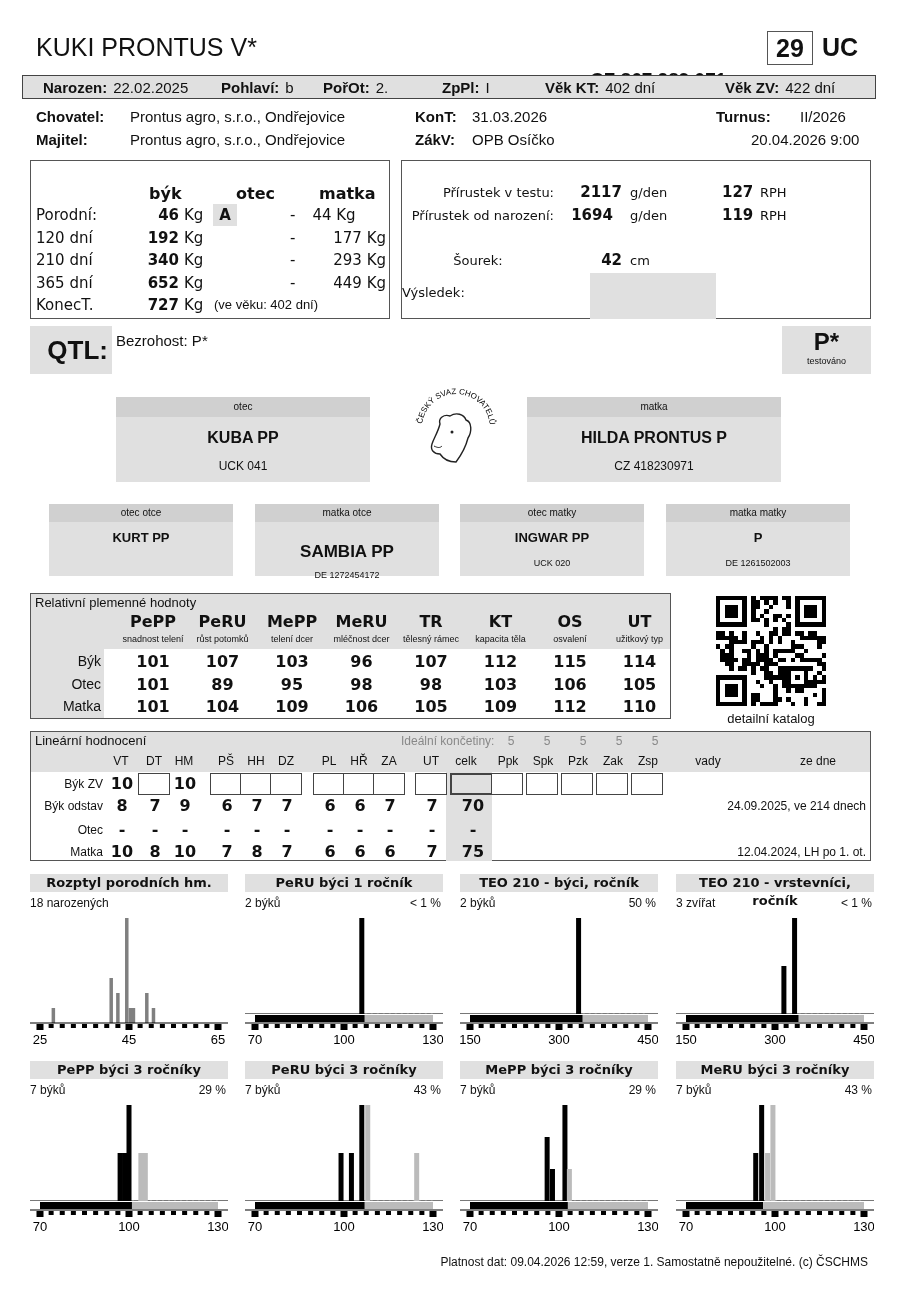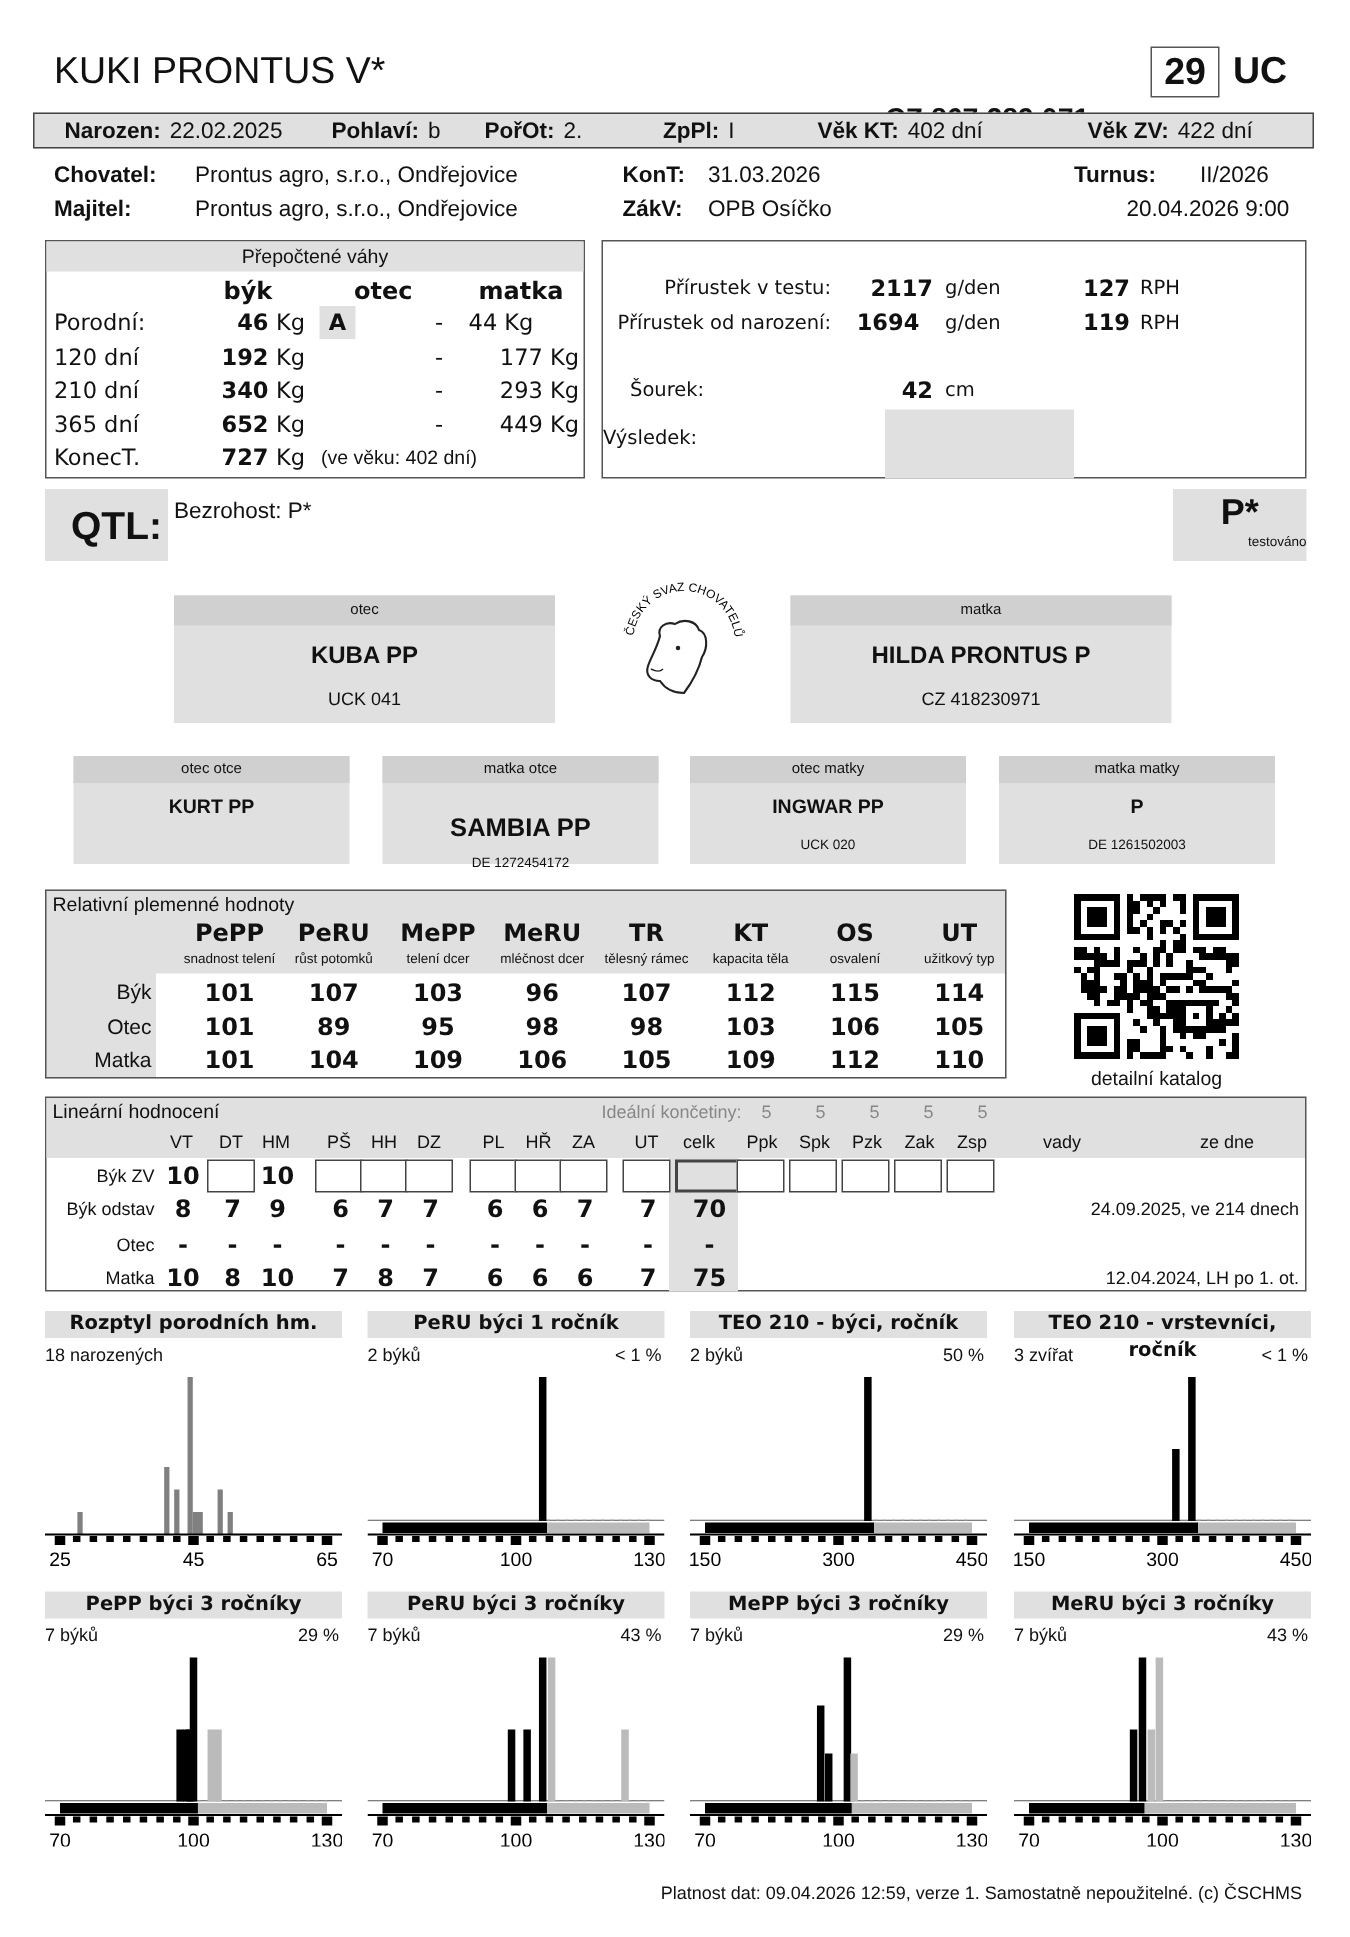--- a/index.html
+++ b/index.html
@@ -34,21 +34,21 @@
   
   #test-box { left: 401px; top: 160px; width: 470px; height: 159px; }
   .trow { position: absolute; font-size: 13px; white-space: nowrap; }
   .trow span { position: absolute; top: 0; }
 
   
   #qtl-box { left: 30px; top: 326px; width: 82px; height: 48px; background: #e0e0e0; font-family: "Liberation Sans", sans-serif; font-weight: bold; font-size: 26px; text-align: right; padding-right: 4px; line-height: 48px; }
   #qtl-text { left: 116px; top: 332px; font-family: "Liberation Sans", sans-serif; font-size: 15px; }
   #qtl-badge { left: 782px; top: 326px; width: 89px; height: 48px; background: #e0e0e0; text-align: center; }
   #qtl-badge .big { font-family: "Liberation Sans", sans-serif; font-weight: bold; font-size: 24px; margin-top: 2px; }
-  #qtl-badge .small { font-family: "Liberation Sans", sans-serif; font-size: 9px; margin-top: 0px; text-align: right; }
+  #qtl-badge .small { font-family: "Liberation Sans", sans-serif; font-size: 9px; margin-top: 0px; }
 
   
   .ped { position: absolute; background: #e0e0e0; text-align: center; font-family: "Liberation Sans", sans-serif; }
   .ped .ph { background: #d0d0d0; font-size: 10px; height: 18px; line-height: 18px; }
   .ped.l1 .ph { height: 20px; line-height: 20px; }
   .ped .pn { font-weight: bold; }
   .ped .pid { font-size: 11px; }
 
   
   #rph-box { left: 30px; top: 593px; width: 641px; height: 126px; background: #e0e0e0; border: 1px solid #555; }
@@ -104,21 +104,20 @@
 </div>
 
 <div class="own" style="left:36px;top:108px"><span class="lbl" style="width:94px">Chovatel:</span><span>Prontus agro, s.r.o., Ondřejovice</span></div>
 <div class="own" style="left:36px;top:131px"><span class="lbl" style="width:94px">Majitel:</span><span>Prontus agro, s.r.o., Ondřejovice</span></div>
 <div class="own" style="left:415px;top:108px"><span class="lbl" style="width:57px">KonT:</span><span>31.03.2026</span></div>
 <div class="own" style="left:415px;top:131px"><span class="lbl" style="width:57px">ZákV:</span><span>OPB Osíčko</span></div>
 <div class="own" style="left:716px;top:108px"><span class="lbl" style="width:84px">Turnus:</span><span>II/2026</span></div>
 <div class="own" style="left:751px;top:131px">20.04.2026 9:00</div>
 
 <div class="box" id="weights-box">
-  <div class="panel-head">Přepočtené váhy</div>
   <div class="wrow b" style="top:23px;width:350px;font-size:16px">
     <span style="left:113px">býk</span>
     <span style="left:200px">otec</span>
     <span style="left:283px">matka</span>
   </div>
   <div id="weights-rows"></div>
 <div class="wrow" style="top:45px;width:350px">
       <span style="left:0">Porodní:</span>
       <span class="b" style="left:80px;width:63px;text-align:right;font-size:15px">46</span>
       <span style="left:148px">Kg</span>
@@ -167,21 +166,21 @@
       <span style="left:358px">RPH</span>
     </div>
     <div class="trow" style="top:46.5px;left:0;width:470px;height:20px">
       <span style="left:0;width:152px;text-align:right">Přírustek od narození:</span>
       <span class="b" style="left:160px;width:60px;text-align:center;font-size:15px;top:-2px">1694</span>
       <span style="left:228px">g/den</span>
       <span class="b" style="left:320px;font-size:15px;top:-2px">119</span>
       <span style="left:358px">RPH</span>
     </div>
     <div class="trow" style="top:91.5px;left:0;width:470px;height:20px">
-      <span style="left:18px;width:152px;text-align:left">Šourek:</span>
+      <span style="left:0;width:152px;text-align:center">Šourek:</span>
       <span class="b" style="left:160px;width:60px;text-align:right;font-size:15px;top:-2px">42</span>
       <span style="left:228px">cm</span>
       <span class="b" style="left:320px;font-size:15px;top:-2px"></span>
       <span style="left:358px"></span>
     </div>
   </div>
 
 <div class="abs" id="qtl-box">QTL:</div>
 <div class="abs" id="qtl-text">Bezrohost: P*</div>
 <div class="abs" id="qtl-badge">

